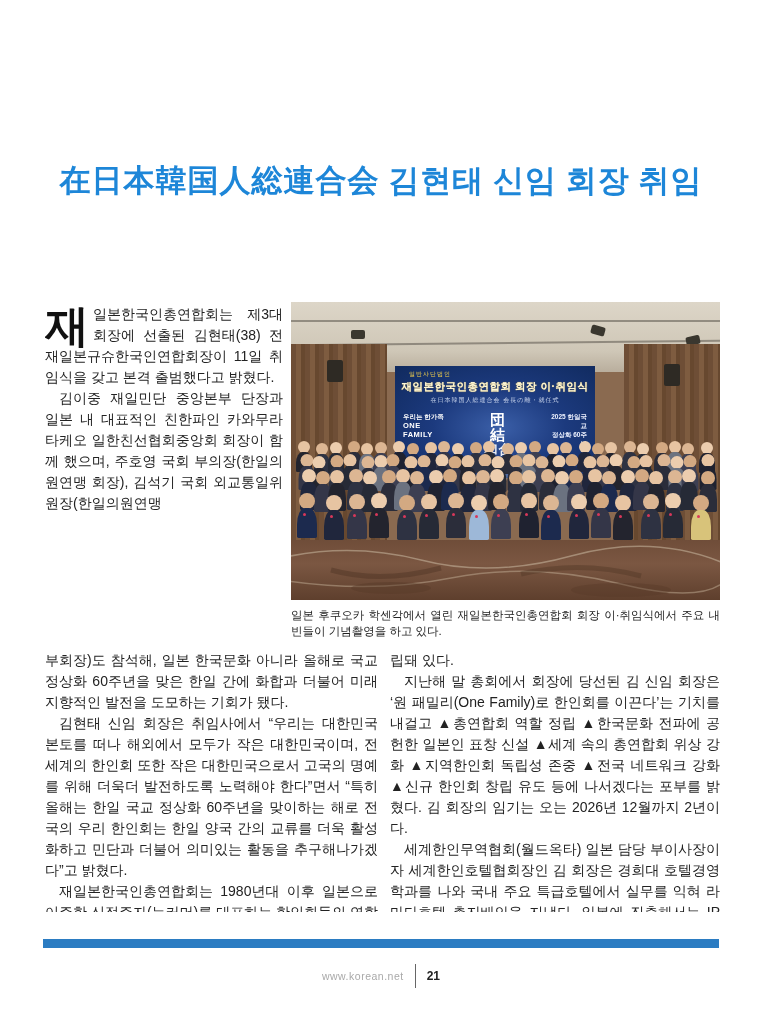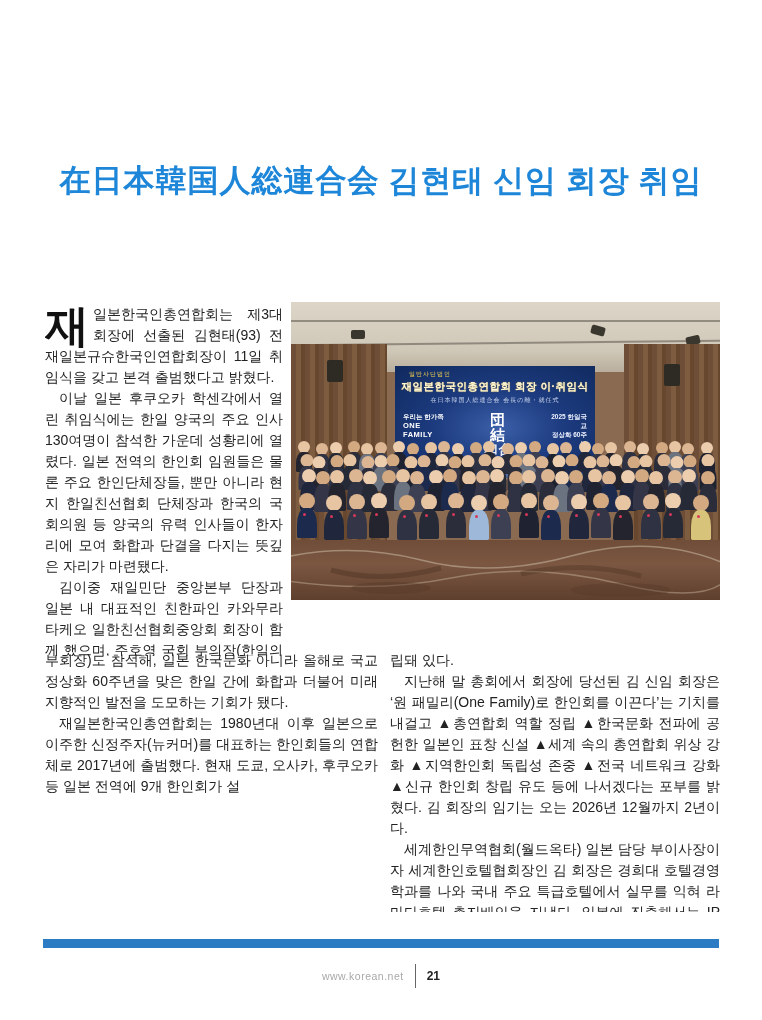--- a/index.html
+++ b/index.html
@@ -89,22 +89,21 @@
 </style>
 </head>
 <body>
 
 <div class="page">
 
 
   <div class="headline">在日本韓国人総連合会 김현태 신임 회장 취임</div>
 
   <div class="bodytext col-narrow">
-    <p class="nofirst"><span class="dropcap">재</span><span>일본한국인총연합회는 제3대 회장에 선출된 김현태(93) 전 재일본규슈한국인연합회장이 11일 취임식을 갖고 본격 출범했다고 밝혔다.</span></p>
-    <p>이날 일본 후쿠오카 학센각에서 열린 취임식에는 한일 양국의 주요 인사 130여명이 참석한 가운데 성황리에 열렸다. 일본 전역의 한인회 임원들은 물론 주요 한인단체장들, 뿐만 아니라 현지 한일친선협회 단체장과 한국의 국회의원 등 양국의 유력 인사들이 한자리에 모여 화합과 단결을 다지는 뜻깊은 자리가 마련됐다.</p>
+    <p class="nofirst"><span class="dropcap">재</span><span>일본한국인총연합회는 제3대 회장에 선출된 김현태(38) 전 재일본규슈한국인연합회장이 11일 취임식을 갖고 본격 출범했다고 밝혔다.</span></p>
     <p>김이중 재일민단 중앙본부 단장과 일본 내 대표적인 친한파인 카와무라 타케오 일한친선협회중앙회 회장이 함께 했으며, 주호영 국회 부의장(한일의원연맹 회장), 김석기 국회 외교통일위원장(한일의원연맹</p>
   </div>
 
   <div class="photo">
     <div class="ceiling">
       <div class="rail r1"></div>
       <div class="rail r2"></div>
       <div class="spotlight" style="left:60px;top:28px;"></div>
       <div class="spotlight" style="left:300px;top:24px;transform:rotate(15deg);"></div>
       <div class="spotlight" style="left:395px;top:34px;transform:rotate(-12deg);"></div>
@@ -555,23 +554,25 @@
         <path d="M-10 18 Q 60 2 130 20 T 280 16 T 430 22" fill="none" stroke="#cbb9a3" stroke-width="1.5" opacity="0.55"></path>
         <path d="M-10 40 Q 80 54 160 38 T 330 44 T 440 34" fill="none" stroke="#c2ae96" stroke-width="1.5" opacity="0.5"></path>
         <path d="M40 30 Q 90 44 150 28" fill="none" stroke="#4e3424" stroke-width="5" opacity="0.45"></path>
         <path d="M230 34 Q 290 20 350 36" fill="none" stroke="#4e3424" stroke-width="5" opacity="0.4"></path>
         <ellipse cx="100" cy="48" rx="40" ry="6" fill="#573a28" opacity="0.45"></ellipse>
         <ellipse cx="330" cy="50" rx="50" ry="7" fill="#573a28" opacity="0.4"></ellipse>
       </svg>
     </div>
   </div>
 
+  <div class="caption">일본 후쿠오카 학센각에서 열린 재일본한국인총연합회 회장 이·취임식에서 주요 내빈들이 기념촬영을 하고 있다.</div>
 
   <div class="bodytext col-left">
     <p class="nofirst">부회장)도 참석해, 일본 한국문화 아니라 올해로 국교 정상화 60주년을 맞은 한일 간에 화합과 더불어 미래지향적인 발전을 도모하는 기회가 됐다.</p>
+    <p>김현태 신임 회장은 취임사에서 “우리는 대한민국 본토를 떠나 해외에서 모두가 작은 대한민국이며, 전세계의 한인회 또한 작은 대한민국으로서 고국의 명예를 위해 더욱더 발전하도록 노력해야 한다”면서 “특히 올해는 한일 국교 정상화 60주년을 맞이하는 해로 전국의 우리 한인회는 한일 양국 간의 교류를 더욱 활성화하고 민단과 더불어 의미있는 활동을 추구해나가겠다”고 밝혔다.</p>
     <p>재일본한국인총연합회는 1980년대 이후 일본으로 이주한 신정주자(뉴커머)를 대표하는 한인회들의 연합체로 2017년에 출범했다. 현재 도쿄, 오사카, 후쿠오카 등 일본 전역에 9개 한인회가 설</p>
   </div>
   <div class="bodytext col-right">
     <p class="nofirst">립돼 있다.</p>
     <p>지난해 말 총회에서 회장에 당선된 김 신임 회장은 ‘원 패밀리(One Family)로 한인회를 이끈다’는 기치를 내걸고 ▲총연합회 역할 정립 ▲한국문화 전파에 공헌한 일본인 표창 신설 ▲세계 속의 총연합회 위상 강화 ▲지역한인회 독립성 존중 ▲전국 네트워크 강화 ▲신규 한인회 창립 유도 등에 나서겠다는 포부를 밝혔다. 김 회장의 임기는 오는 2026년 12월까지 2년이다.</p>
     <p><span>세계한인무역협회(월드옥타) 일본 담당 부이사장이자 세계한인호텔협회장인 김 회장은 경희대 호텔경영학과를 나와 국내 주요 특급호텔에서 실무를 익혀 라마다호텔 총지배인을 지냈다. 일본에 진출해서는 IP시티호텔 총지배인 등을 역임했고, 현재 오사카와 후쿠오카에서 베니키아칼튼호텔을 운영하고 있다.</span></p>
   </div>
 
   <div class="footer-bar"></div>
   <div class="footer">

